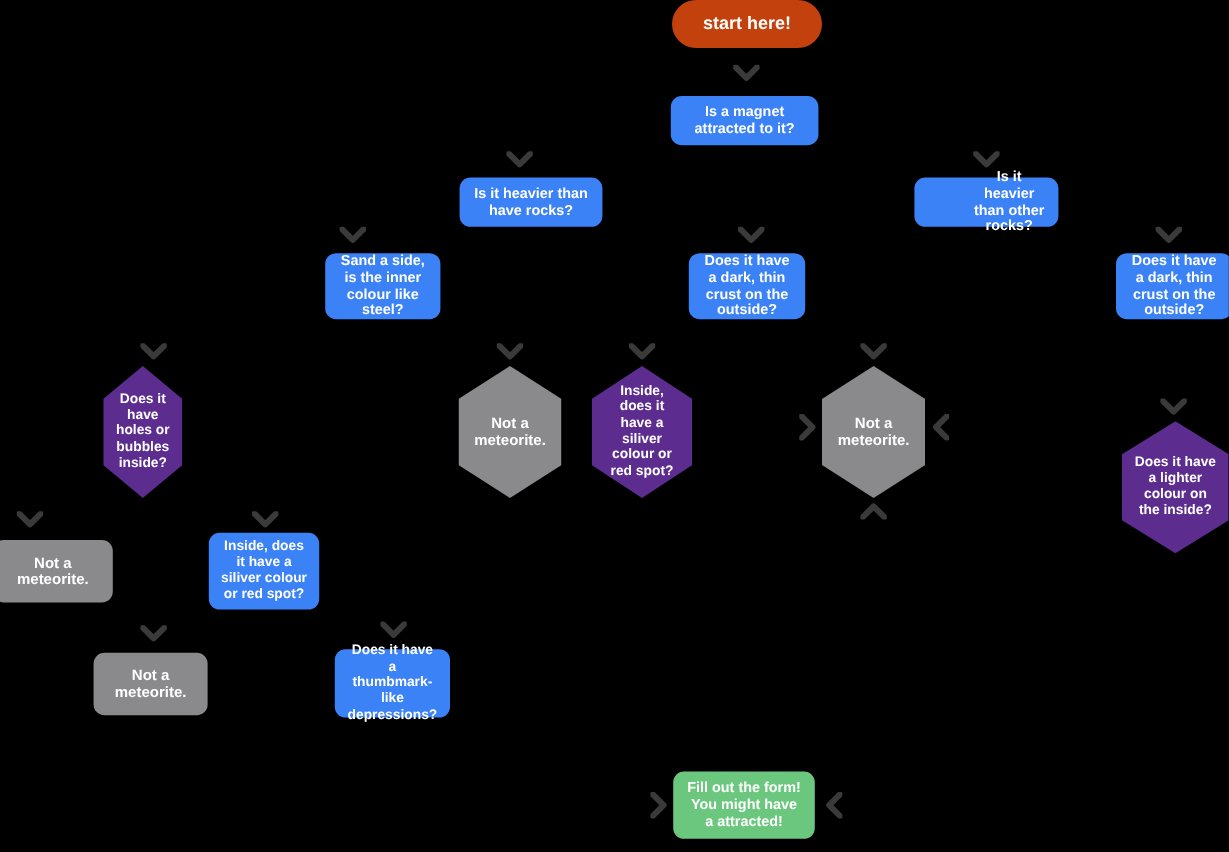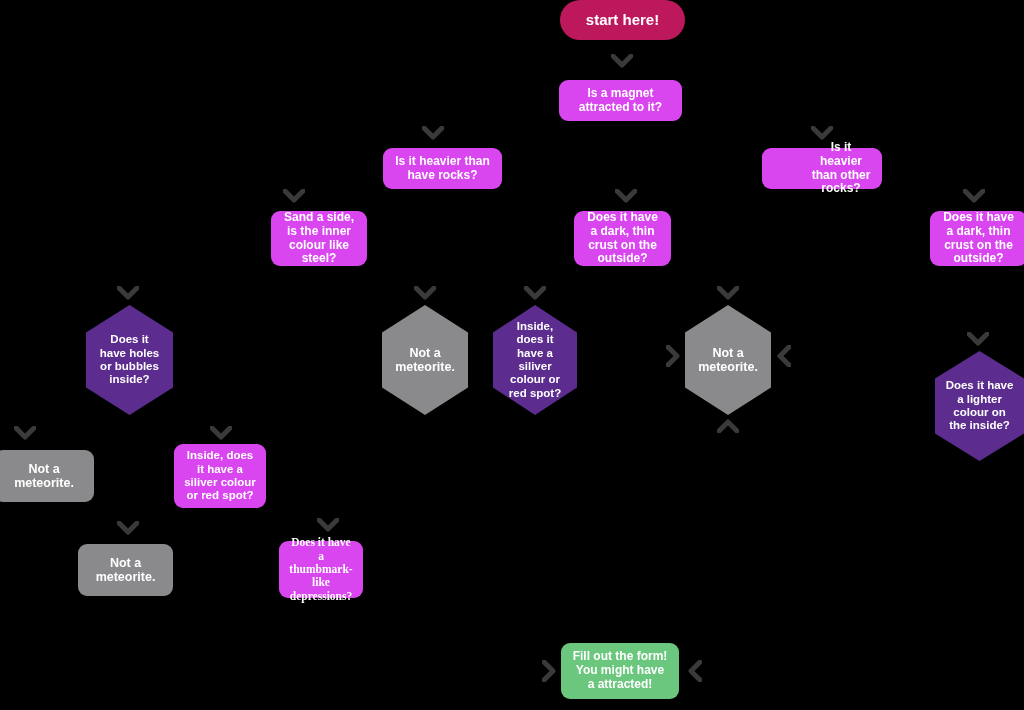--- a/index.html
+++ b/index.html
@@ -43,22 +43,22 @@
     border-radius: 9px;
   }
 
   
   .hex {
     clip-path: polygon(50% 0%, 100% 25%, 100% 75%, 50% 100%, 0% 75%, 0% 25%);
     border-radius: 0;
   }
 
   
-  .c-orange { background: #be185d; border-radius: 20px; }
-  .c-purple { background: #d946ef; align-items: center; }
+  .c-orange { background: #c2410c; border-radius: 20px; }
+  .c-purple { background: #3b82f6; align-items: center; }
   .c-purple-light { background: #5c2d8e; }
   .c-gray   { background: #8a8a8d; }
   .c-green  { background: #6bc77e; }
 
   
   .arrow {
     position: absolute;
     width: 22px;
     height: 14px;
     pointer-events: none;
@@ -187,21 +187,21 @@
     </div>
     <div class="node rect c-purple" style="left: 271px; top: 211px; width: 96px; height: 55px; font-size: 12px; color: rgb(255, 255, 255);">
       <span class="label">Sand a side, is the inner colour like steel?</span>
     </div>
     <div class="node rect c-purple" style="left: 574px; top: 211px; width: 97px; height: 55px; font-size: 12px; color: rgb(255, 255, 255);">
       <span class="label">Does it have a dark, thin crust on the outside?</span>
     </div>
     <div class="node rect c-purple" style="left: 930px; top: 211px; width: 97px; height: 55px; font-size: 12px; color: rgb(255, 255, 255);">
       <span class="label">Does it have a dark, thin crust on the outside?</span>
     </div>
-    <div class="node hex c-purple-light" style="left: 86px; top: 305px; width: 87px; height: 110px; font-size: 11.5px; color: rgb(255, 255, 255);">
+    <div class="node hex c-purple-light" style="left: 86px; top: 305px; width: 66px; height: 110px; font-size: 11.5px; color: rgb(255, 255, 255);">
       <span class="label">Does it have holes or bubbles inside?</span>
     </div>
     <div class="node hex c-gray" style="left: 382px; top: 305px; width: 86px; height: 110px; font-size: 12.5px; color: rgb(255, 255, 255);">
       <span class="label">Not a meteorite.</span>
     </div>
     <div class="node hex c-purple-light" style="left: 493px; top: 305px; width: 84px; height: 110px; font-size: 11.5px; color: rgb(255, 255, 255);">
       <span class="label">Inside, does it have a siliver colour or red spot?</span>
     </div>
     <div class="node hex c-gray" style="left: 685px; top: 305px; width: 86px; height: 110px; font-size: 12.5px; color: rgb(255, 255, 255);">
       <span class="label">Not a meteorite.</span>
@@ -211,19 +211,19 @@
     </div>
     <div class="node rect c-gray" style="left: -6px; top: 450px; width: 100px; height: 52px; font-size: 12.5px; color: rgb(255, 255, 255);">
       <span class="label">Not a meteorite.</span>
     </div>
     <div class="node rect c-purple" style="left: 174px; top: 444px; width: 92px; height: 64px; font-size: 11.5px; color: rgb(255, 255, 255);">
       <span class="label">Inside, does it have a siliver colour or red spot?</span>
     </div>
     <div class="node rect c-gray" style="left: 78px; top: 544px; width: 95px; height: 52px; font-size: 12.5px; color: rgb(255, 255, 255);">
       <span class="label">Not a meteorite.</span>
     </div>
-    <div class="node rect c-purple" style="left: 279px; top: 541px; width: 84px; height: 57px; font-size: 11.5px; color: rgb(255, 255, 255); font-family: Liberation Serif, serif;">
+    <div class="node rect c-purple" style="left: 279px; top: 541px; width: 96px; height: 57px; font-size: 11.5px; color: rgb(255, 255, 255);">
       <span class="label">Does it have a thumbmark-like depressions?</span>
     </div>
     <div class="node rect c-green" style="left: 561px; top: 643px; width: 118px; height: 56px; font-size: 12px; color: rgb(255, 255, 255);">
       <span class="label">Fill out the form! You might have a attracted!</span>
     </div>
   </div>
 
 </body></html>

